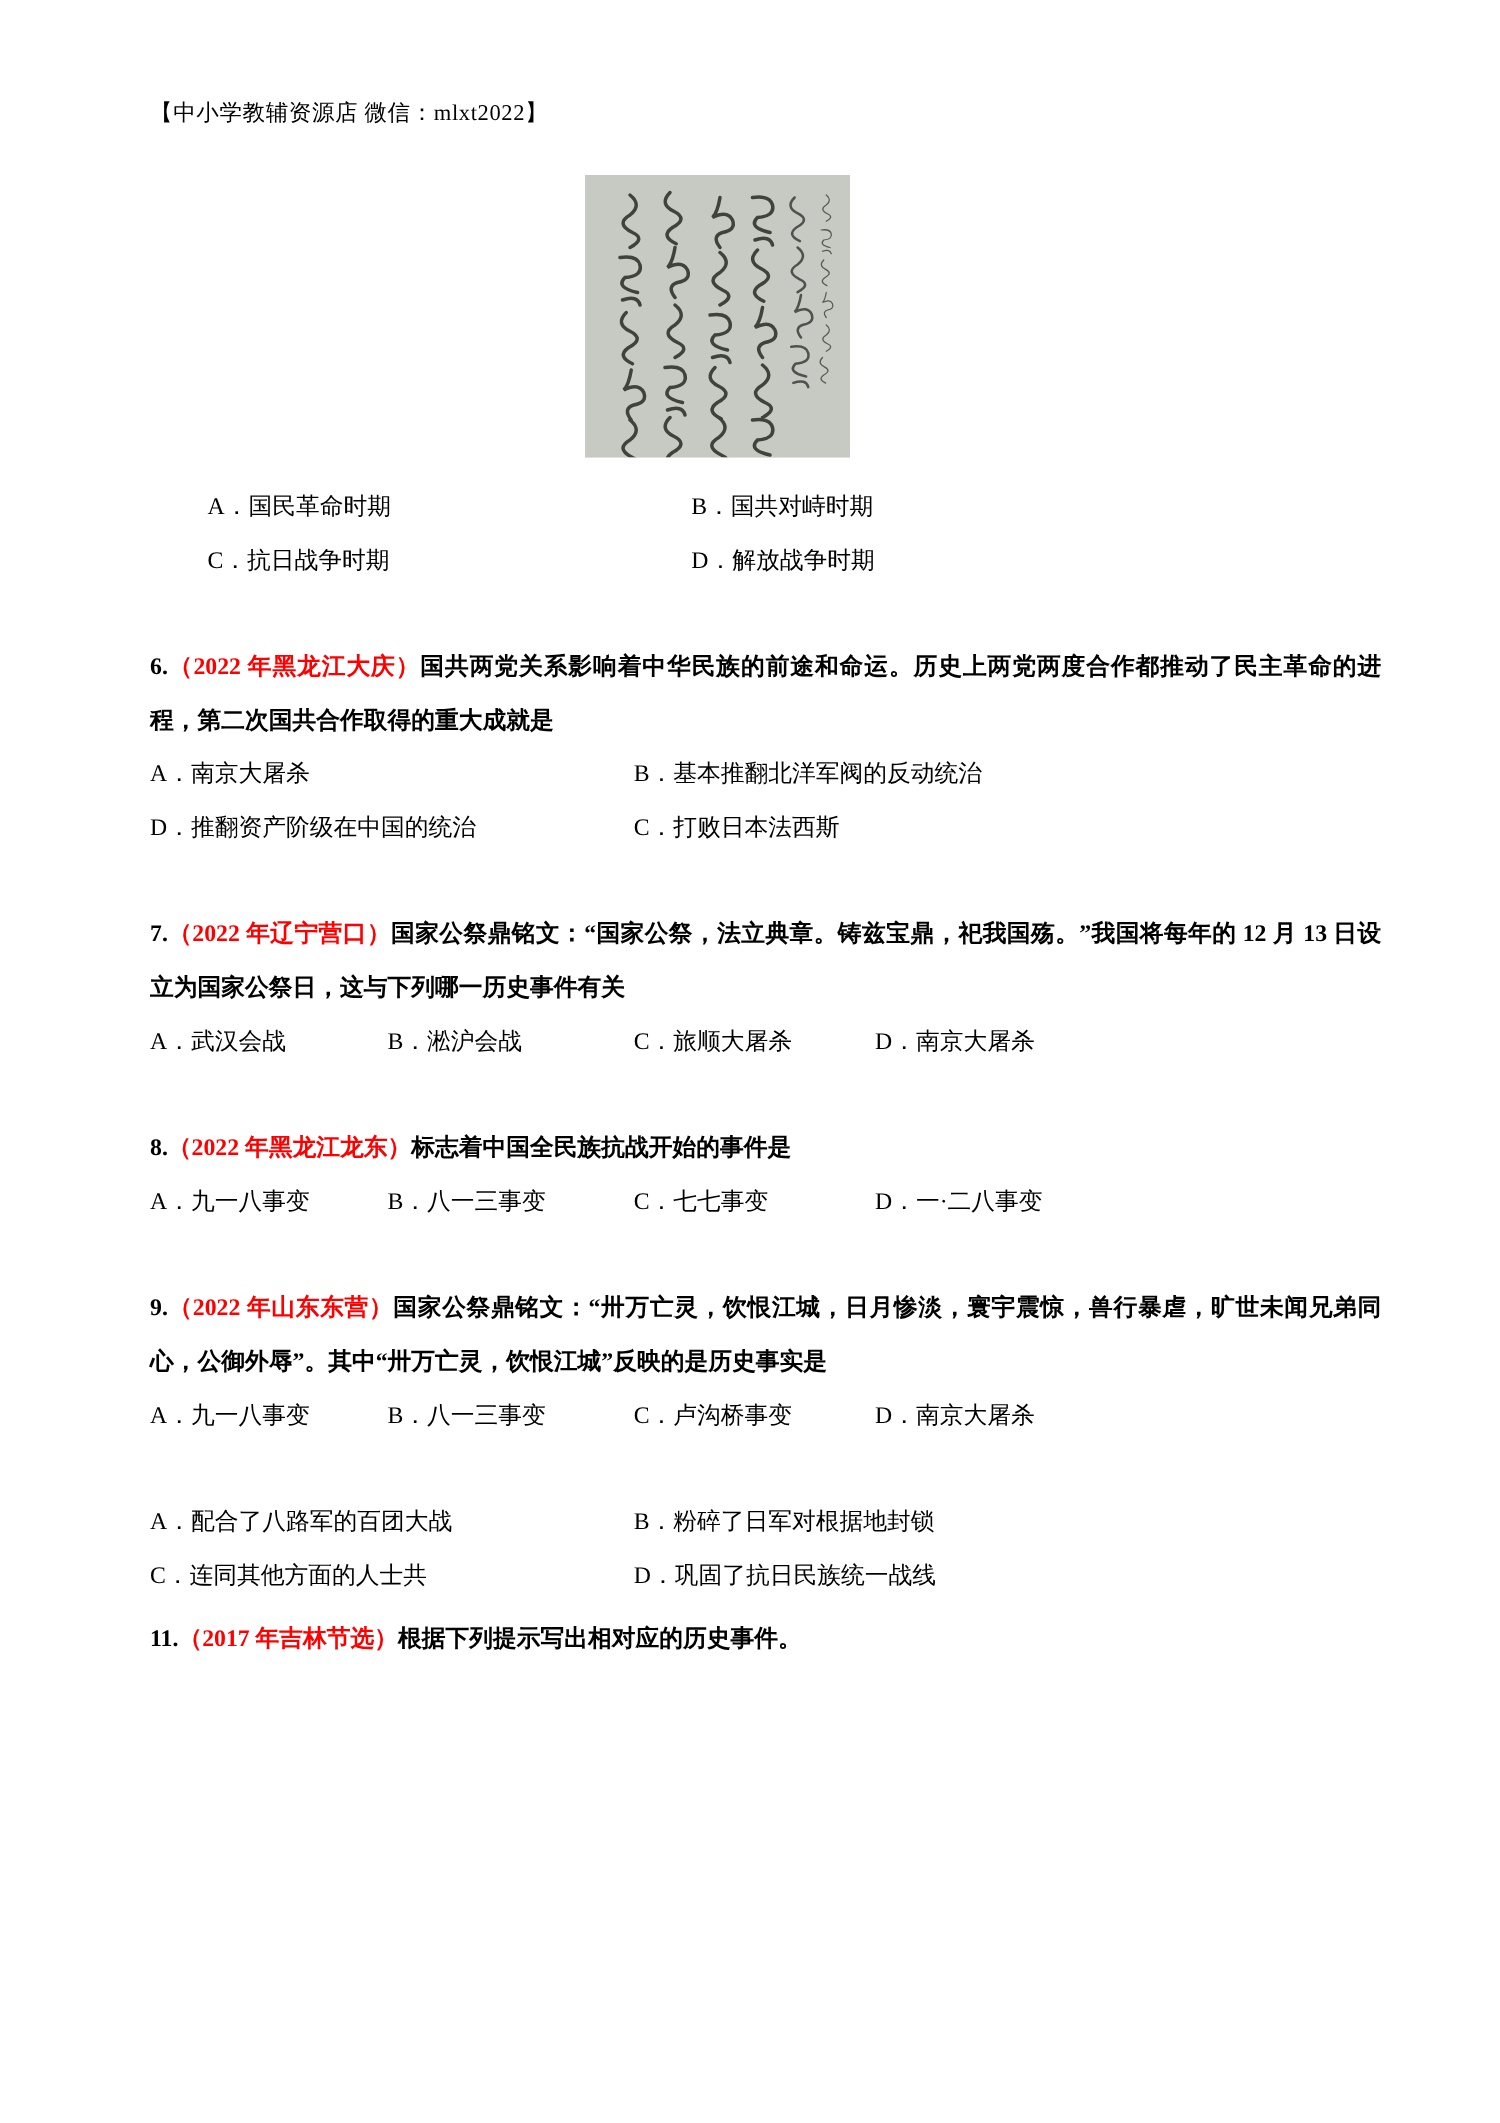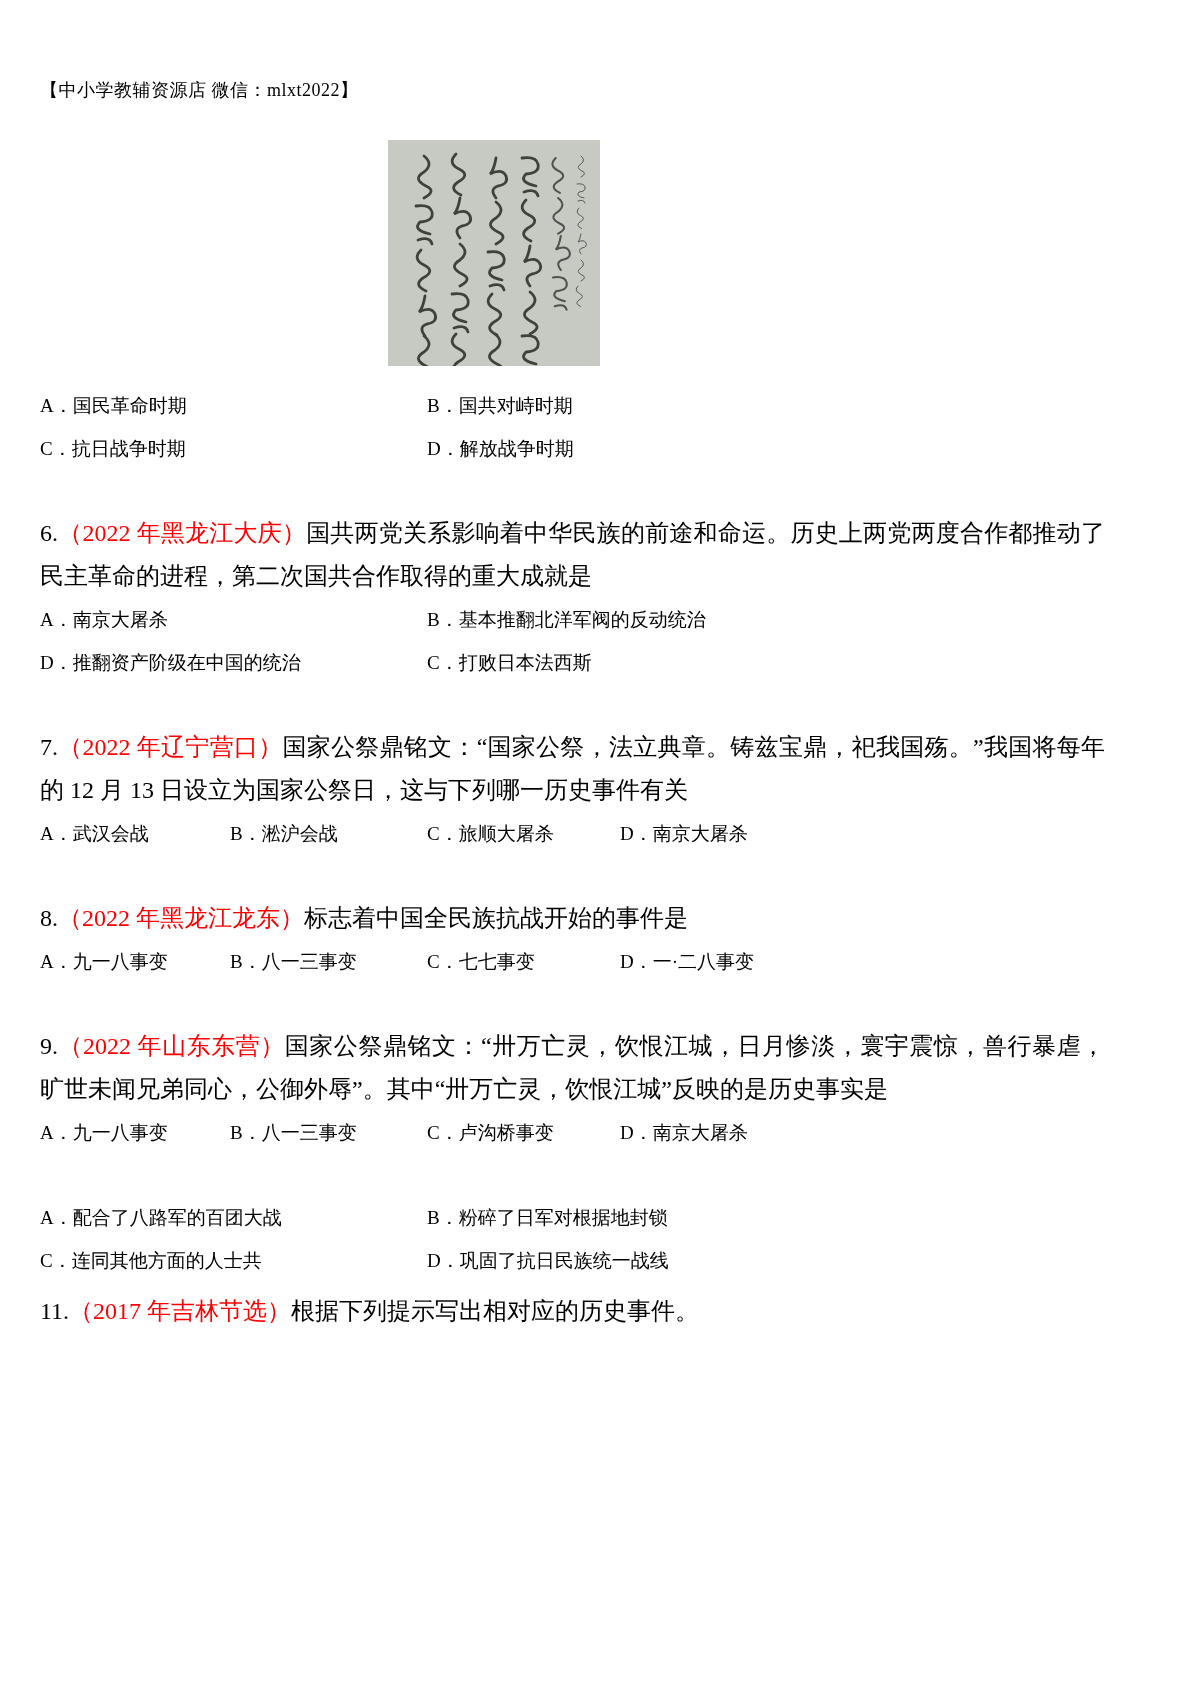--- a/index.html
+++ b/index.html
@@ -4,34 +4,34 @@
 <style>
   * { margin:0; padding:0; box-sizing:border-box; }
   html,body { background:#ffffff; }
   body {
     width:1200px; height:1698px;
     font-family:"Liberation Serif","DejaVu Serif",serif;
     color:#000000;
   }
   .page {
     position:relative; width:1200px; height:1698px;
-    padding:78px 95px 0 40px; overflow:hidden; background:#ffffff;
+    padding:78px 95px 0 120px; overflow:hidden; background:#ffffff;
   }
   .watermark { font-size:18px; line-height:24px; letter-spacing:0.5px; }
   .figure {
     width:212px; height:226px; margin:38px 0 0 348px;
     background:#c7c9c3; position:relative; overflow:hidden;
   }
   .figure svg { display:block; width:100%; height:100%; }
-  .stem { font-size:24px; line-height:43px; text-align:justify; }
+  .stem { font-size:19px; line-height:43px; text-align:justify;font-weight:bold; }
   .red { color:#fe0000; }
   .opts { display:grid; font-size:19px; line-height:43px; }
   .opts.two  { grid-template-columns:387px 1fr; }
   .opts.four { grid-template-columns:190px 197px 193px 1fr; }
-  .q5opts { margin-top:18px; }
+  .q5opts { margin-top:18px;margin-left:46px; }
   .question { margin-top:42px; }
   .question.tight { margin-top:8px; }
 </style>
 </head>
 <body>
 
 <div class="page">
 
   <div class="watermark">【中小学教辅资源店 微信：mlxt2022】</div>
 

